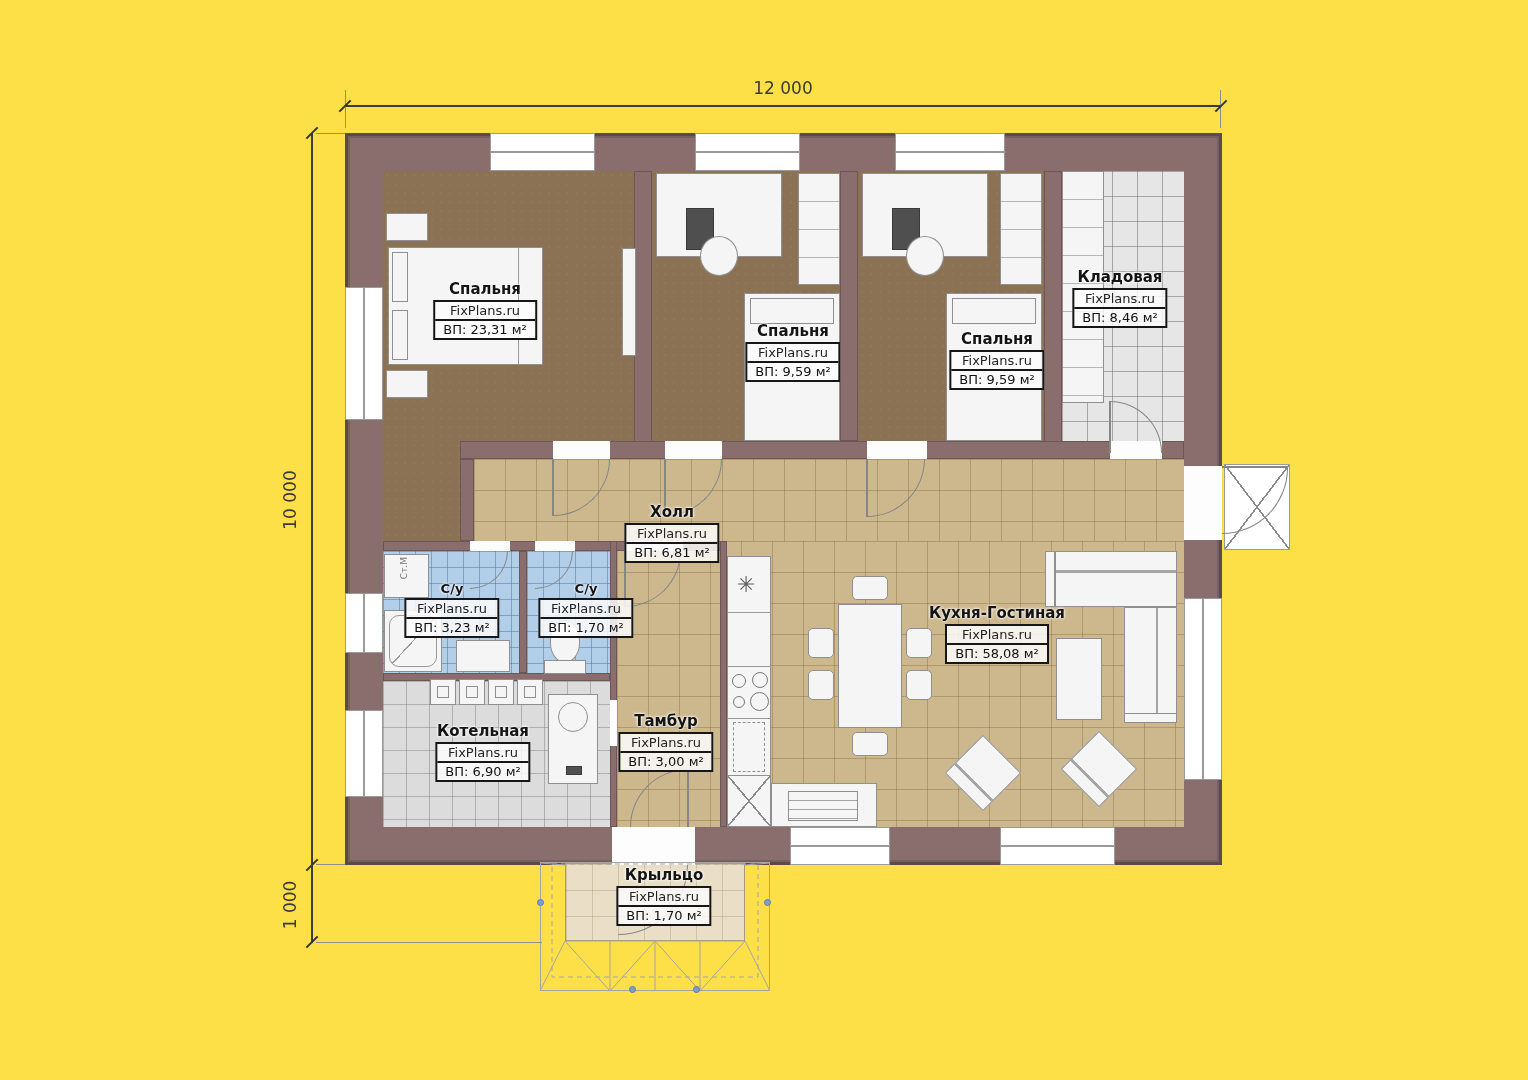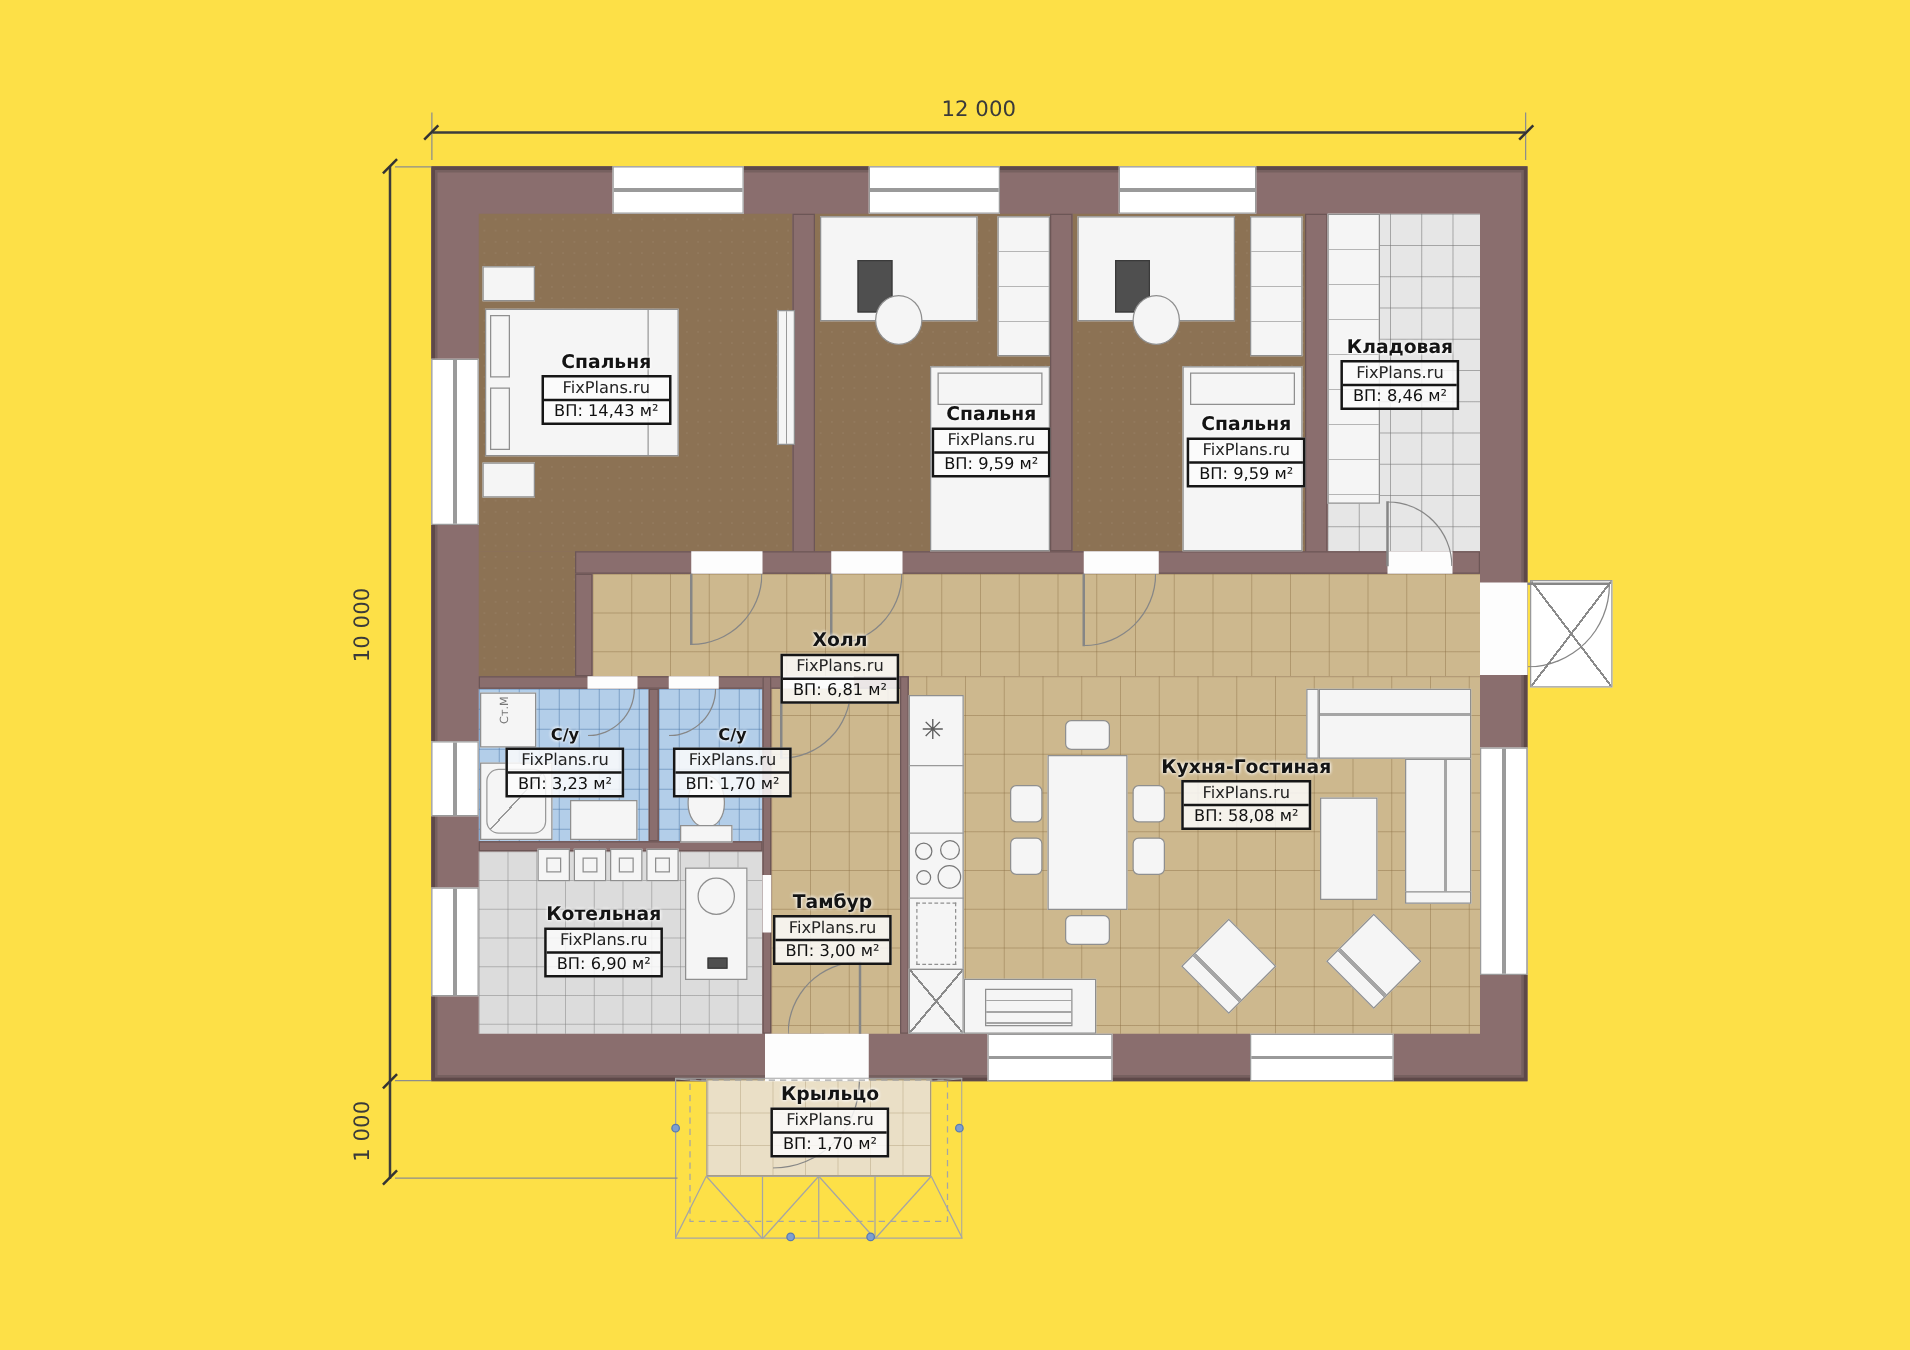--- a/index.html
+++ b/index.html
@@ -267,21 +267,21 @@
     <line x1="160" y1="129" x2="205" y2="79" stroke="#a5a5a5"></line>
   </svg>
   <div class="abs dot" style="left:537px;top:899px;"></div>
   <div class="abs dot" style="left:764px;top:899px;"></div>
   <div class="abs dot" style="left:629px;top:986px;"></div>
   <div class="abs dot" style="left:693px;top:986px;"></div>
 
   <div class="room-label" style="left:485px;top:280px;">
     <div class="rname">Спальня</div>
     <div class="lbox"><div class="wm">FixPlans.ru</div>
-    <div class="ar">ВП: 14,43 м²</div></div>
+    <div class="ar">ВП: 23,31 м²</div></div>
   </div>
   <div class="room-label" style="left:793px;top:322px;">
     <div class="rname">Спальня</div>
     <div class="lbox"><div class="wm">FixPlans.ru</div>
     <div class="ar">ВП: 9,59 м²</div></div>
   </div>
   <div class="room-label" style="left:997px;top:330px;">
     <div class="rname">Спальня</div>
     <div class="lbox"><div class="wm">FixPlans.ru</div>
     <div class="ar">ВП: 9,59 м²</div></div>

